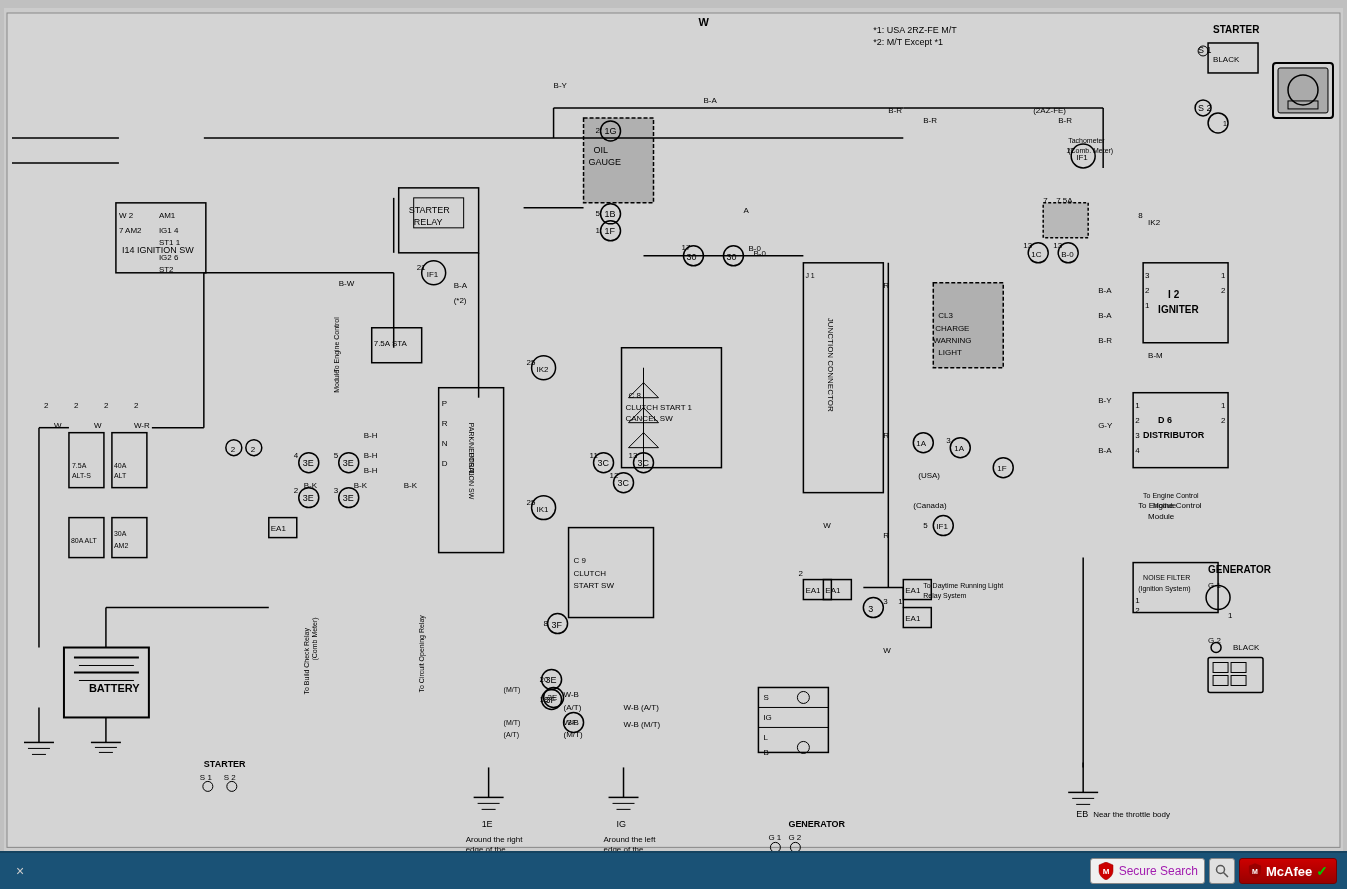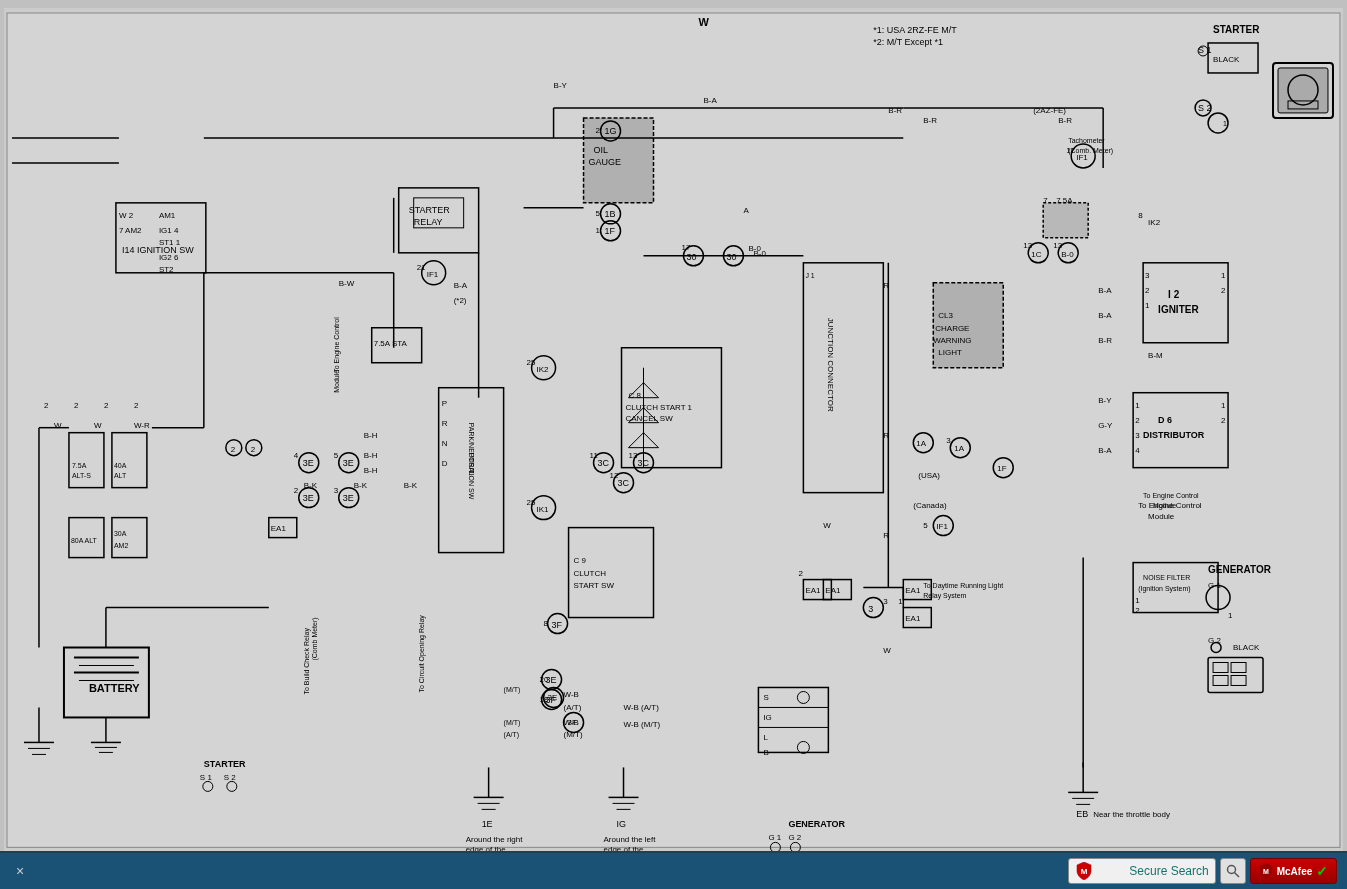--- a/index.html
+++ b/index.html
@@ -65,23 +65,22 @@
       justify-content: center;
     }
 
     #shield-svg {
       width: 16px;
       height: 18px;
     }
 
     #secure-search-text {
       font-size: 12px;
-      color: #0f766e;
+      color: #a21caf;
       white-space: nowrap;
-      margin-left: 32px;
     }
 
     #search-button {
       width: 26px;
       height: 26px;
       background: #e0e0e0;
       border: 1px solid #888;
       border-radius: 3px;
       display: flex;
       align-items: center;
@@ -96,21 +95,21 @@
       background: linear-gradient(to bottom, #cc0000, #990000);
       border: 1px solid #770000;
       border-radius: 3px;
       height: 26px;
       padding: 0 8px;
       cursor: pointer;
     }
 
     #mcafee-badge-text {
       color: white;
-      font-size: 10px;
+      font-size: 13px;
       font-weight: bold;
       margin-right: 4px;
     }
 
     #mcafee-check {
       color: #00cc00;
       font-size: 14px;
       font-weight: bold;
     }
 

